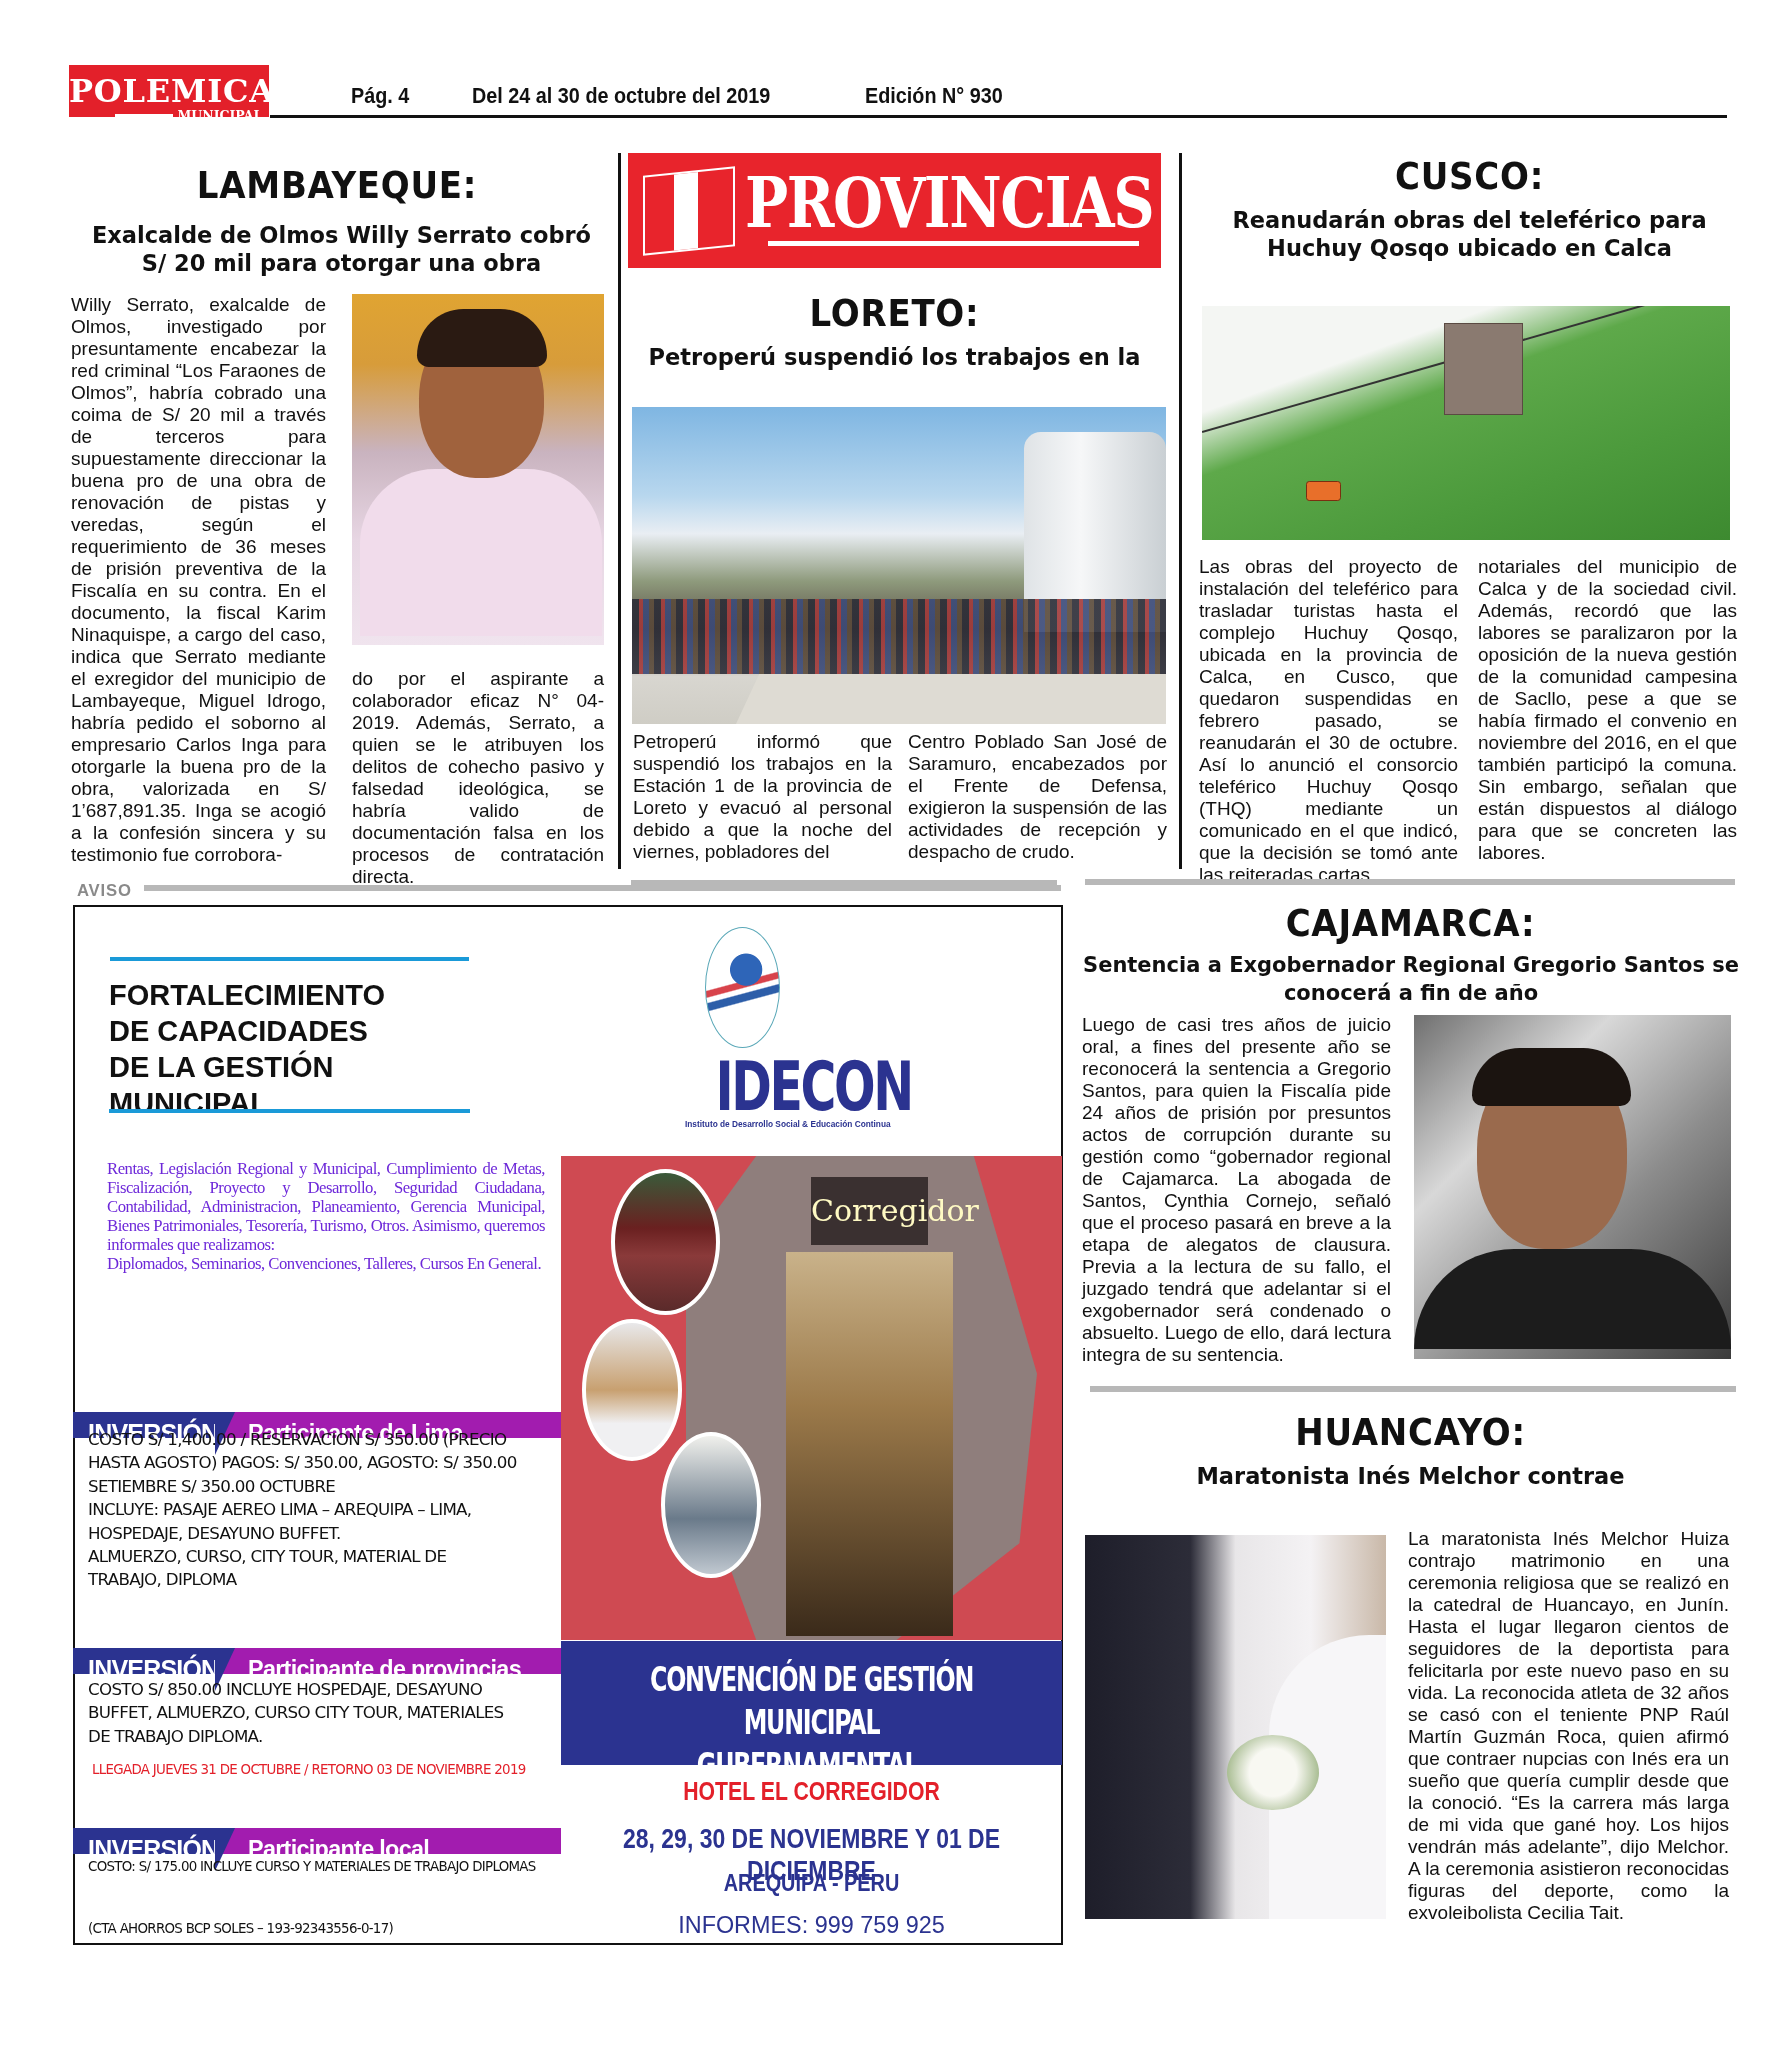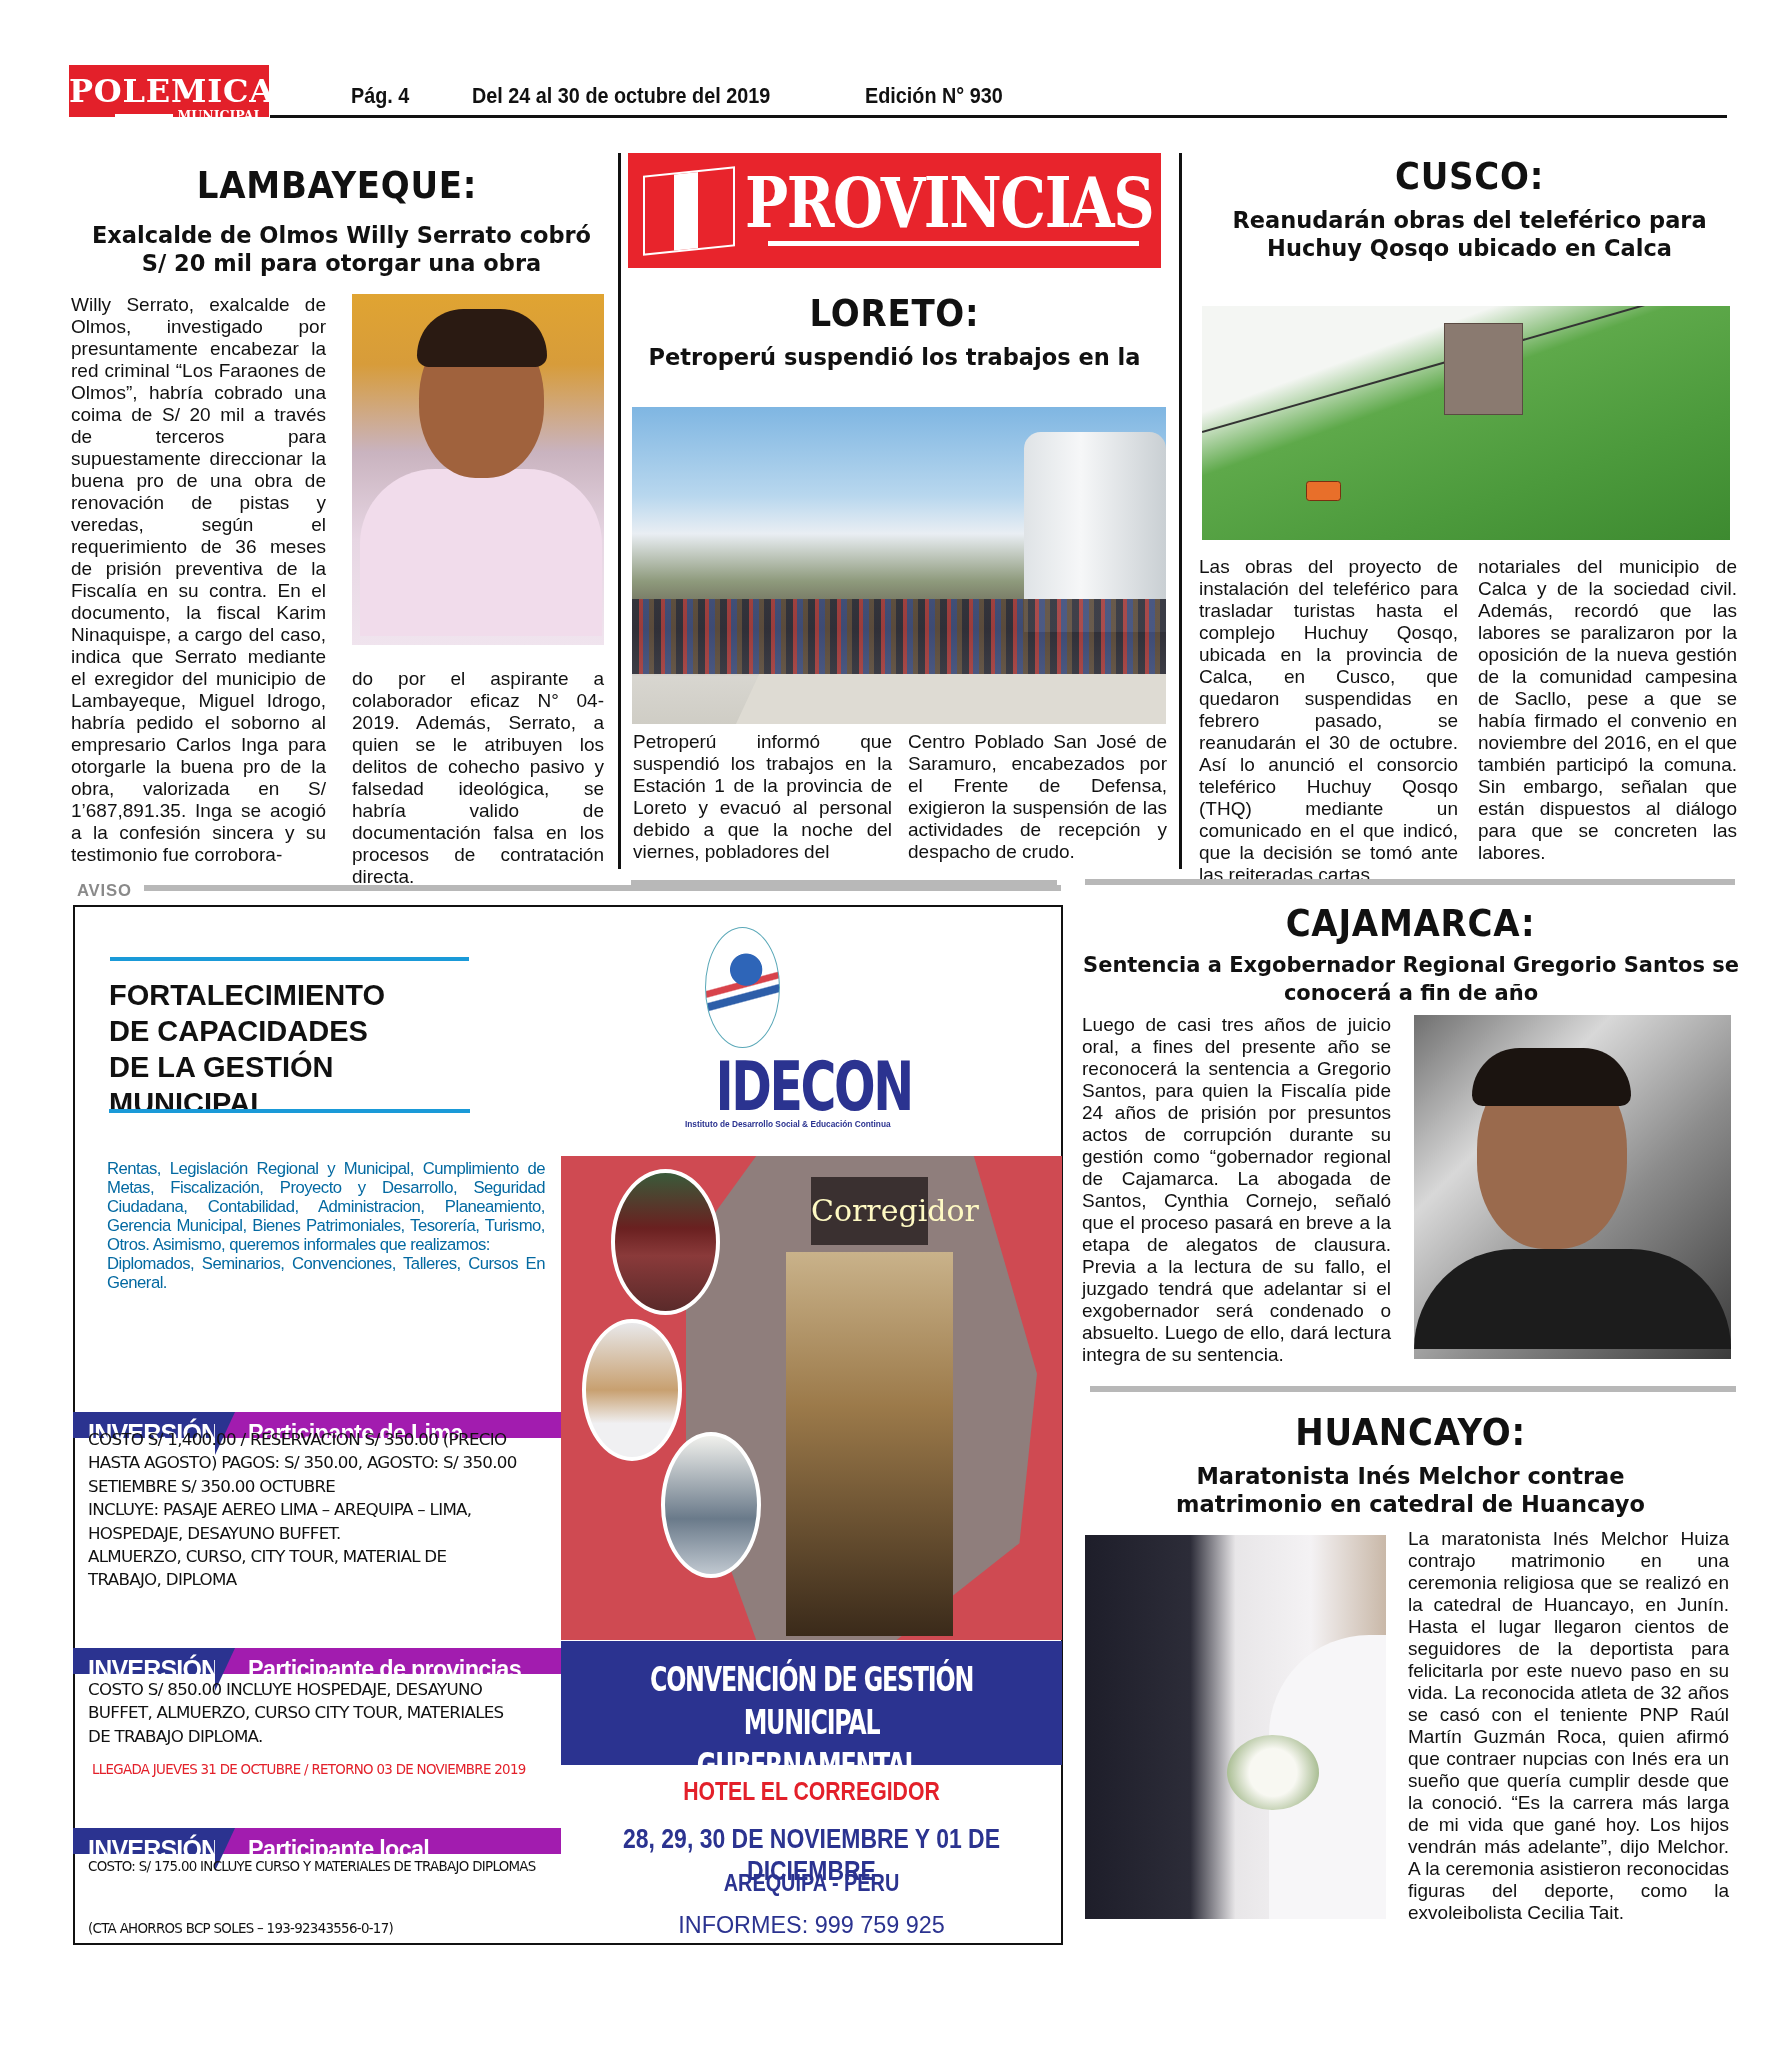--- a/index.html
+++ b/index.html
@@ -44,21 +44,21 @@
   .photo-santos .jacket { position: absolute; left: 0; top: 234px; width: 317px; height: 100px; background: #1c1c1c; border-radius: 100px 100px 0 0; }
   .photo-wedding { background: linear-gradient(90deg, #1e1e2a 0%, #2c2c38 35%, #e8e6e8 50%, #f4f2f4 75%, #c9b8a8 100%); }
   .photo-wedding .dress { position: absolute; left: 184px; top: 100px; width: 217px; height: 351px; border-radius: 100px 100px 16.7px 16.7px; background: #f7f6f8; }
   .photo-wedding .flowers { position: absolute; left: 142px; top: 200px; width: 92px; height: 75px; border-radius: 50%; background: radial-gradient(circle, #f8f8f2 40%, #7a9a5a 100%); }
 
   
   .ad-box { left: 73px; top: 905px; width: 990px; height: 1040px; border: 2.5px solid #111; }
   .aviso-label { left: 77px; top: 881px; color: #8a8a8a; font-weight: bold; font-size: 16.7px; letter-spacing: 0.8px; }
   .blue-rule { height: 4.2px; background: #1a9ad8; }
   .ad-title { font-weight: bold; font-size: 29px; line-height: 36px; color: #111; font-family: "Liberation Sans", sans-serif; }
-  .ad-list { font-size: 16.7px; line-height: 19px; text-align: justify; color: #0369a1; font-family: Liberation Sans, sans-serif; font-stretch: condensed; letter-spacing: -0.5px; }
+  .ad-list { font-size: 16.7px; line-height: 19px; text-align: justify; color: #6d28d9; font-family: Liberation Serif, serif; font-stretch: condensed; letter-spacing: -0.5px; }
   .inv-bar { height: 26px; display: flex; background: #a21caf; margin-top: 38px; }
   .inv-bar .dark { background: #2b3390; color: #fff; font-weight: bold; font-size: 25px; line-height: 43px; padding: 0 15px; width: 142px; position: relative; letter-spacing: -0.8px; }
   .inv-bar .dark:after { content: ""; position: absolute; right: -20px; top: 0; border-left: 20px solid #2b3390; border-bottom: 43px solid transparent; }
   .inv-bar .light { color: #fff; font-weight: bold; font-size: 23.4px; line-height: 43px; padding-left: 33px; letter-spacing: -0.7px; }
   .ad-small { font-size: 16.7px; line-height: 23.4px; color: #111; letter-spacing: -0.7px; font-family: "DejaVu Sans", sans-serif; }
   .ad-red { color: #e3202a; }
 
   .idecon-logo { left: 705px; top: 927px; width: 75px; height: 121px; border: 1.7px solid #5aa8b8; border-radius: 50%; background: radial-gradient(circle at 55% 35%, #2e65b8 0 18%, transparent 19%), linear-gradient(165deg, transparent 45%, #d8434b 46% 50%, #fff 51% 54%, #2d5ea9 55% 60%, transparent 61%); }
   .idecon-word { left: 685px; top: 1052px; width: 217px; text-align: center; color: #2b3390; font-weight: 900; font-size: 68px; line-height: 70px; letter-spacing: -3.3px; font-family: "DejaVu Sans", sans-serif; transform: scaleX(0.72); transform-origin: center; }
   .idecon-sub { left: 685px; top: 1119px; width: 217px; text-align: left; color: #2b3390; font-weight: bold; font-size: 8.3px; }
@@ -156,21 +156,20 @@
 <div class="abs photo photo-santos" style="left:1414px; top:1015px; width:317px; height:344px;">
   <div class="jacket"></div>
     <div class="face"></div>
     <div class="hair"></div>
 </div>
 <div class="abs gray-rule" style="left:1090px; top:1386px; width:646px;"></div>
 
 <div class="abs region" style="left:1085px; top:1411px; width:651px;">HUANCAYO:</div>
 <div class="abs headline" style="left:1085px; top:1463px; width:651px;">
   <div>Maratonista Inés Melchor contrae</div>
-  <div>matrimonio en catedral de Huancayo</div>
 </div>
 <div class="abs photo photo-wedding" style="left:1085px; top:1535px; width:301px; height:384px;">
   <div class="dress"></div>
     <div class="flowers"></div>
 </div>
 <div class="abs body-text" style="left:1408px; top:1528px; width:321px;">La maratonista Inés Melchor Huiza contrajo matrimonio en una ceremonia religiosa que se realizó en la catedral de Huancayo, en Junín. Hasta el lugar llegaron cientos de seguidores de la deportista para felicitarla por este nuevo paso en su vida. La reconocida atleta de 32 años se casó con el teniente PNP Raúl Martín Guzmán Roca, quien afirmó que contraer nupcias con Inés era un sueño que quería cumplir desde que la conoció. “Es la carrera más larga de mi vida que gané hoy. Los hijos vendrán más adelante”, dijo Melchor. A la ceremonia asistieron reconocidas figuras del deporte, como la exvoleibolista Cecilia Tait.</div>
 
 <div class="abs aviso-label">AVISO</div>
 <div class="abs gray-rule" style="left:144px; top:885px; width:917px;"></div>
 <div class="abs ad-box"></div>

